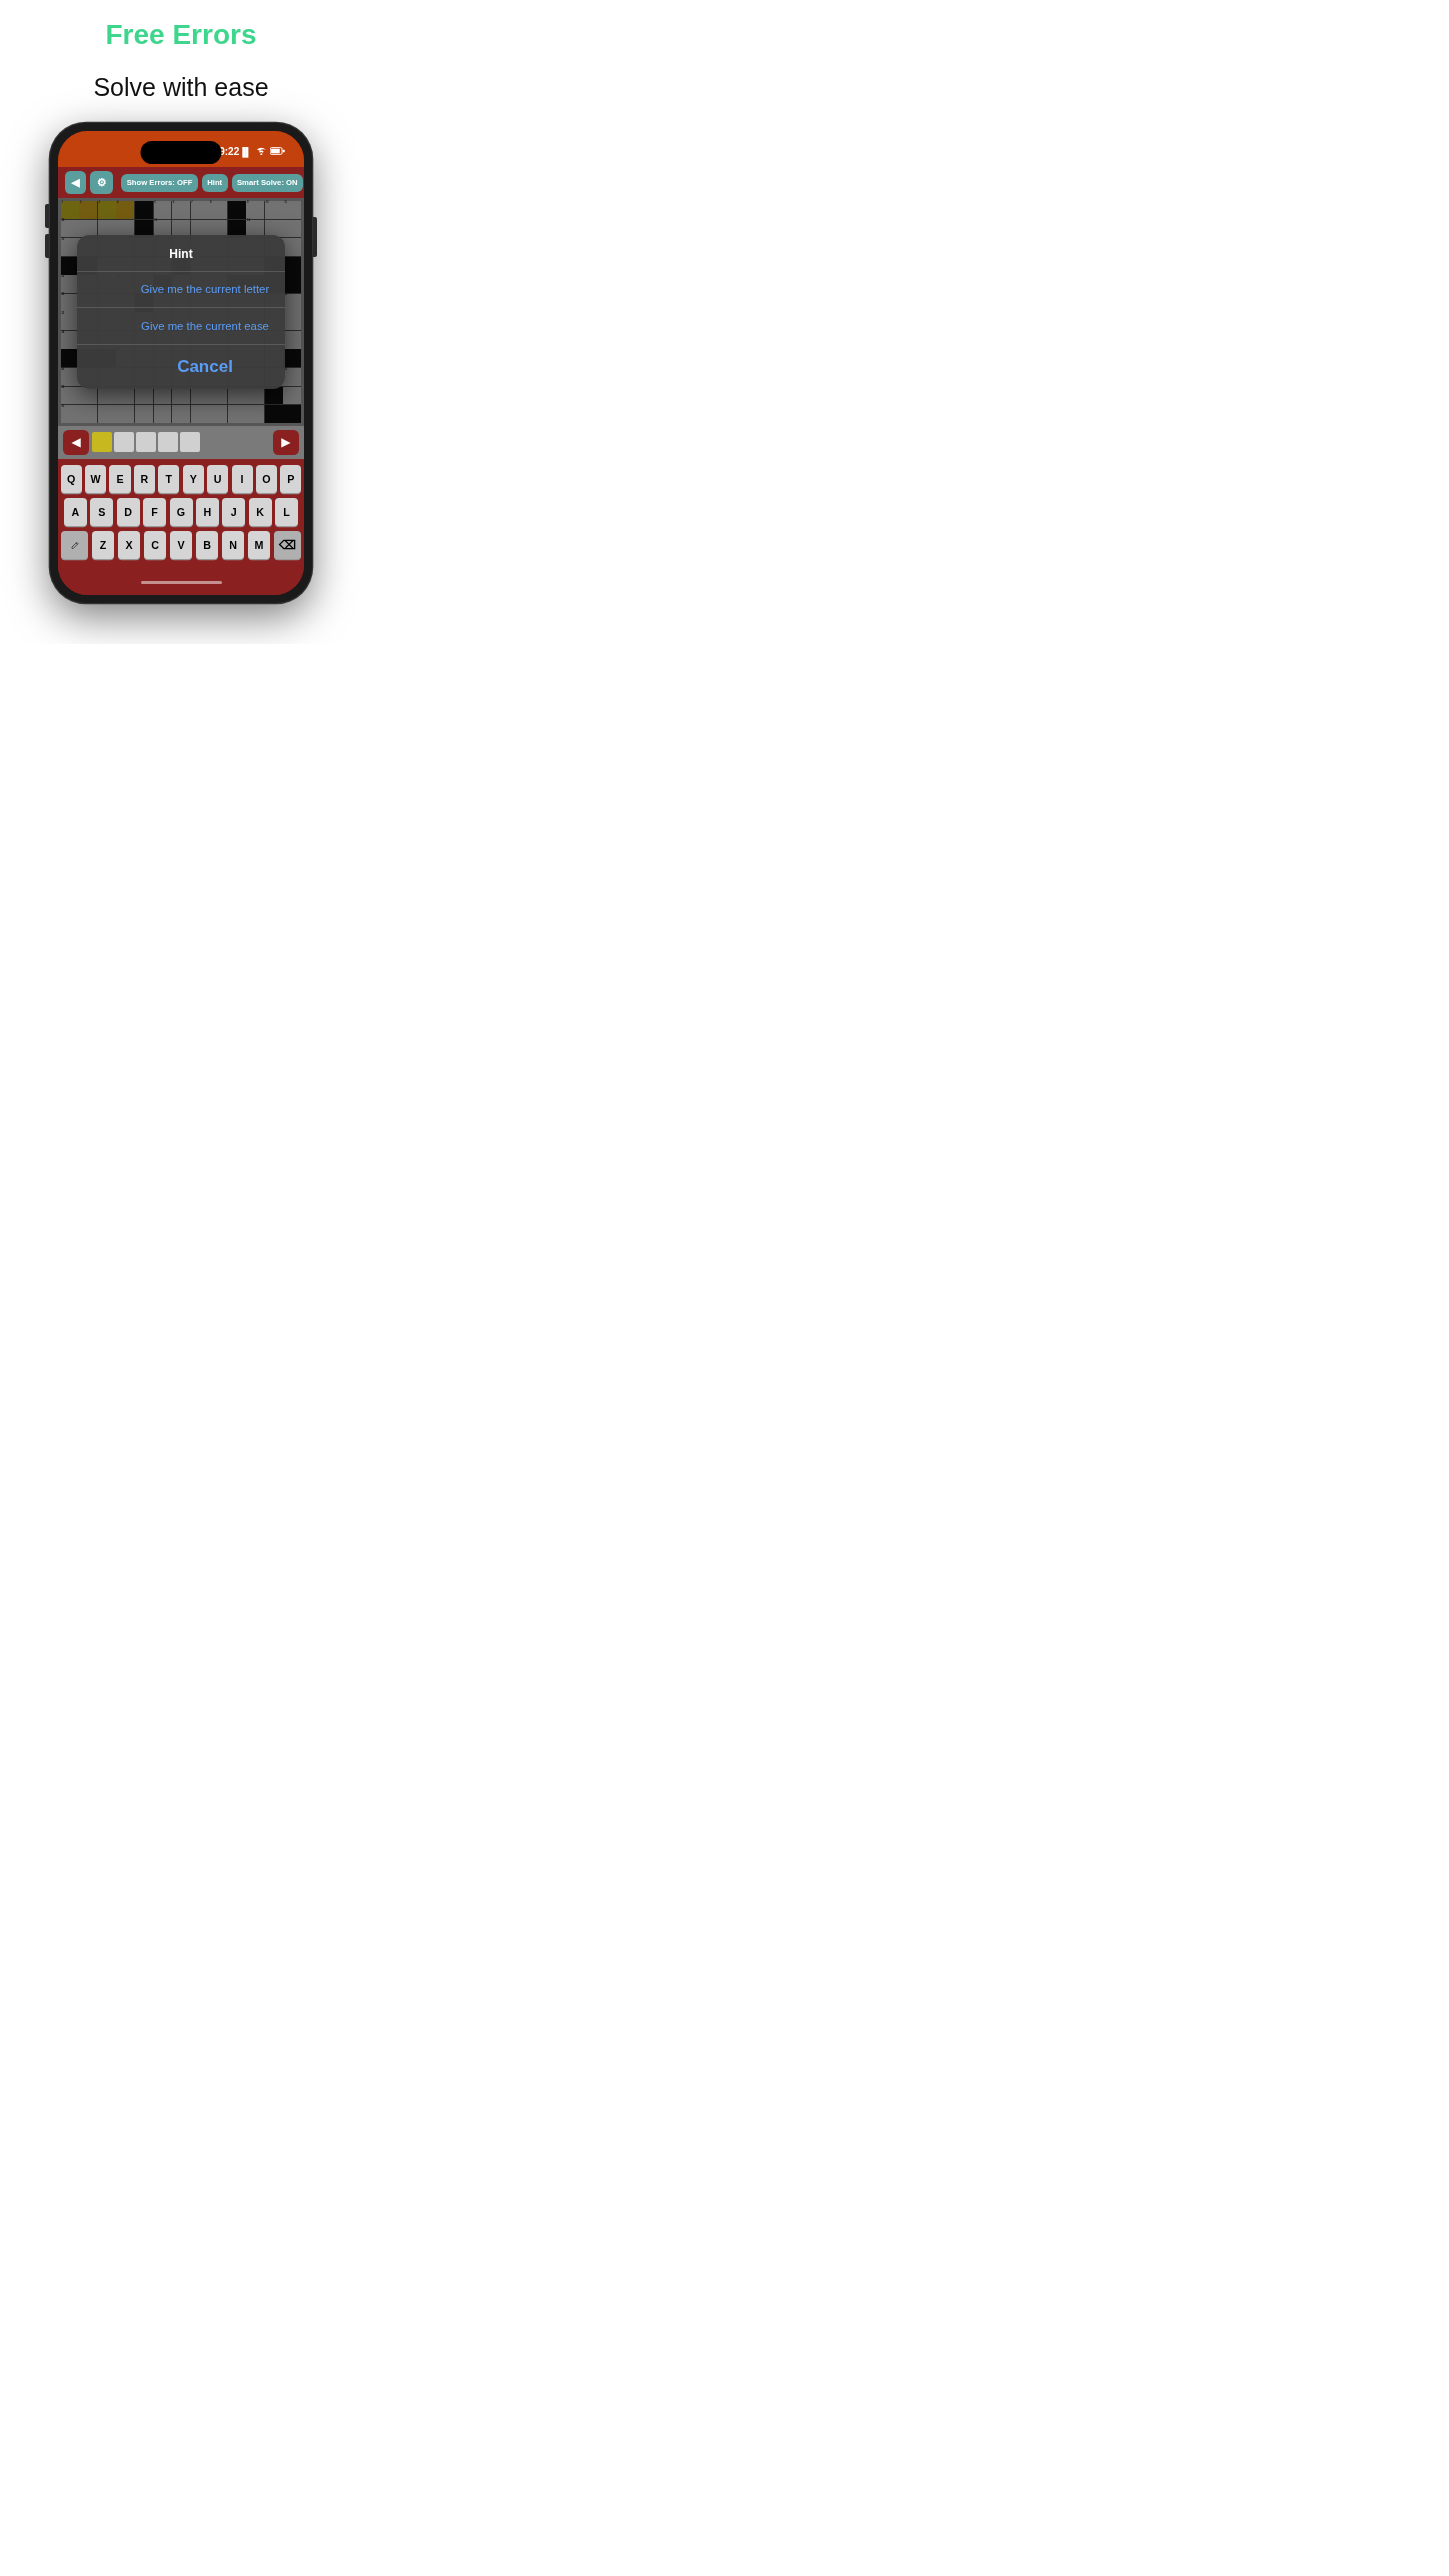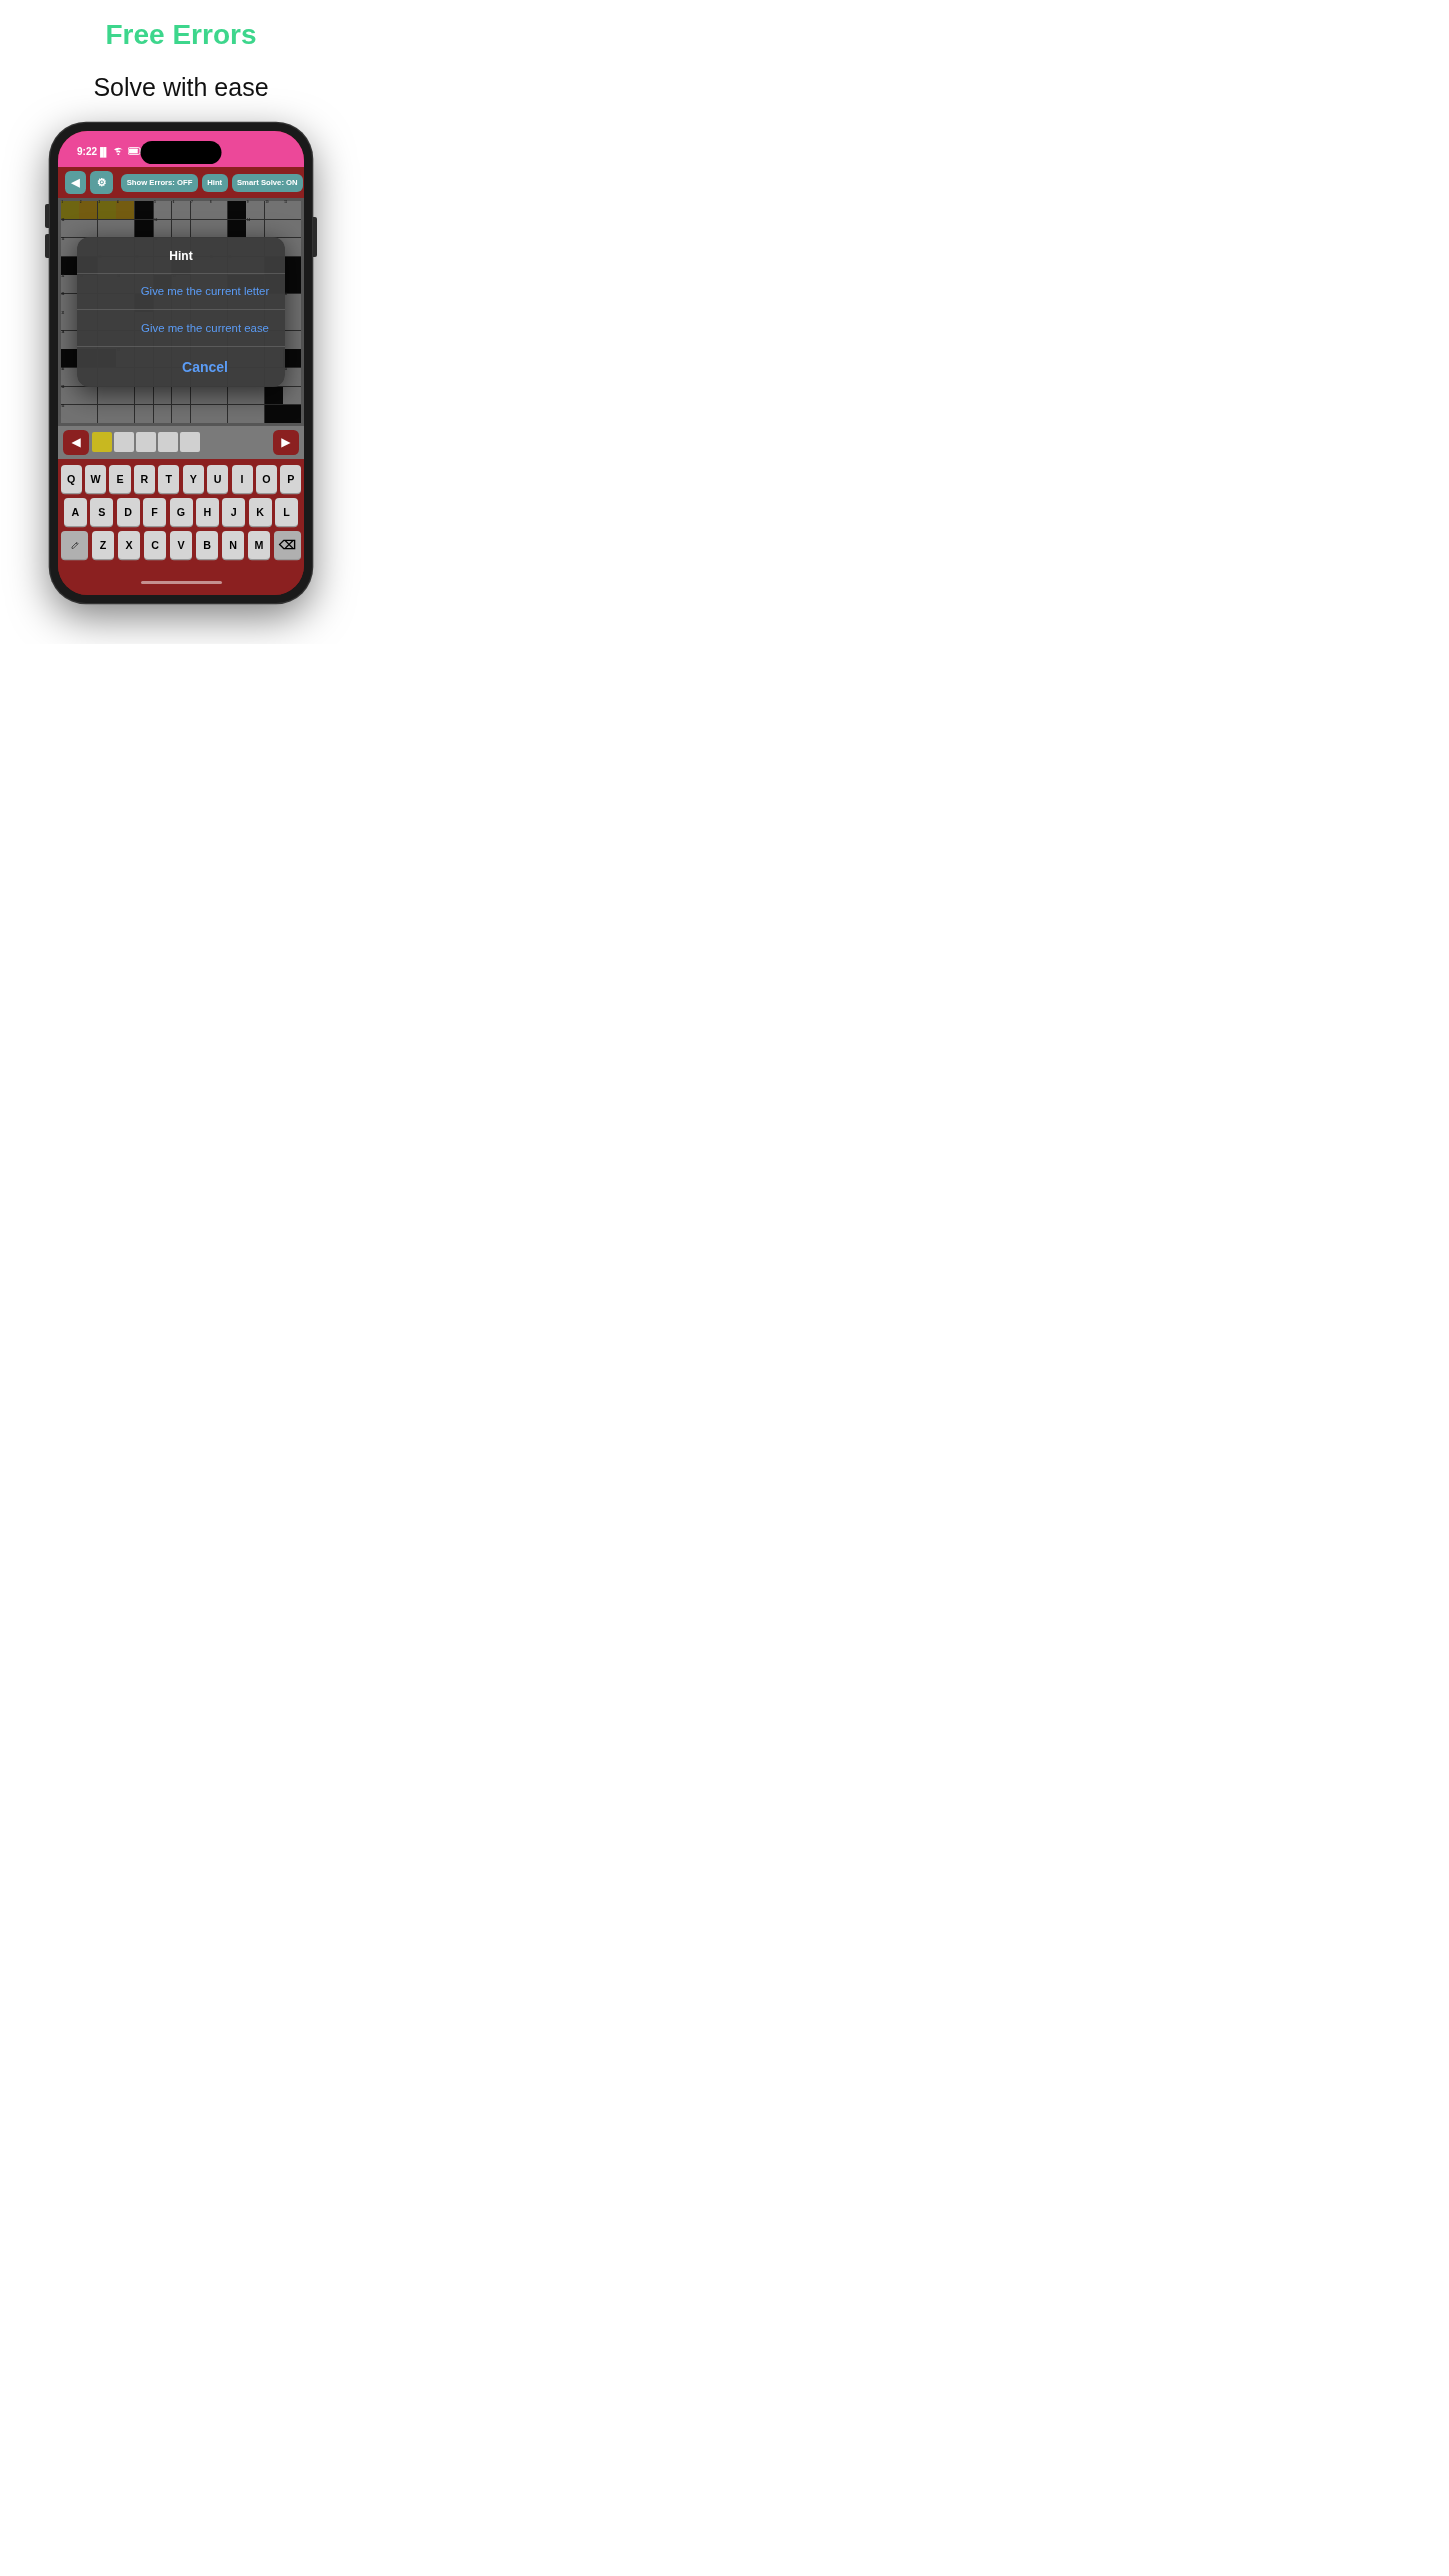--- a/index.html
+++ b/index.html
@@ -56,23 +56,23 @@
       transform: translateX(-50%);
       width: 81px;
       height: 23px;
       background: #000;
       border-radius: 13.4px;
       z-index: 10;
     }
 
     
     .status-bar {
-      background: #ec4899;
-      display: flex;
-      justify-content: flex-start;
+      background: #c2410c;
+      display: flex;
+      justify-content: flex-end;
       align-items: center;
       padding: 9.4px 19px 4px;
       height: 36px;
     }
     .status-time {
       font-size: 10px;
       font-weight: 600;
       color: #fff;
     }
     .status-icons {
@@ -187,21 +187,21 @@
       padding: 12px 13.4px;
       cursor: pointer;
       background: transparent;
       border: none;
       width: 100%;
       display: block;
       margin-left: 24px;
     }
     .modal-cancel {
       color: #5b9cf6;
-      font-size: 14px;
+      font-size: 17px;
       font-weight: 600;
     }
 
     
     .word-row {
       background: #7a7a7a;
       display: flex;
       align-items: center;
       padding: 4px 5.4px;
       gap: 2.7px;

